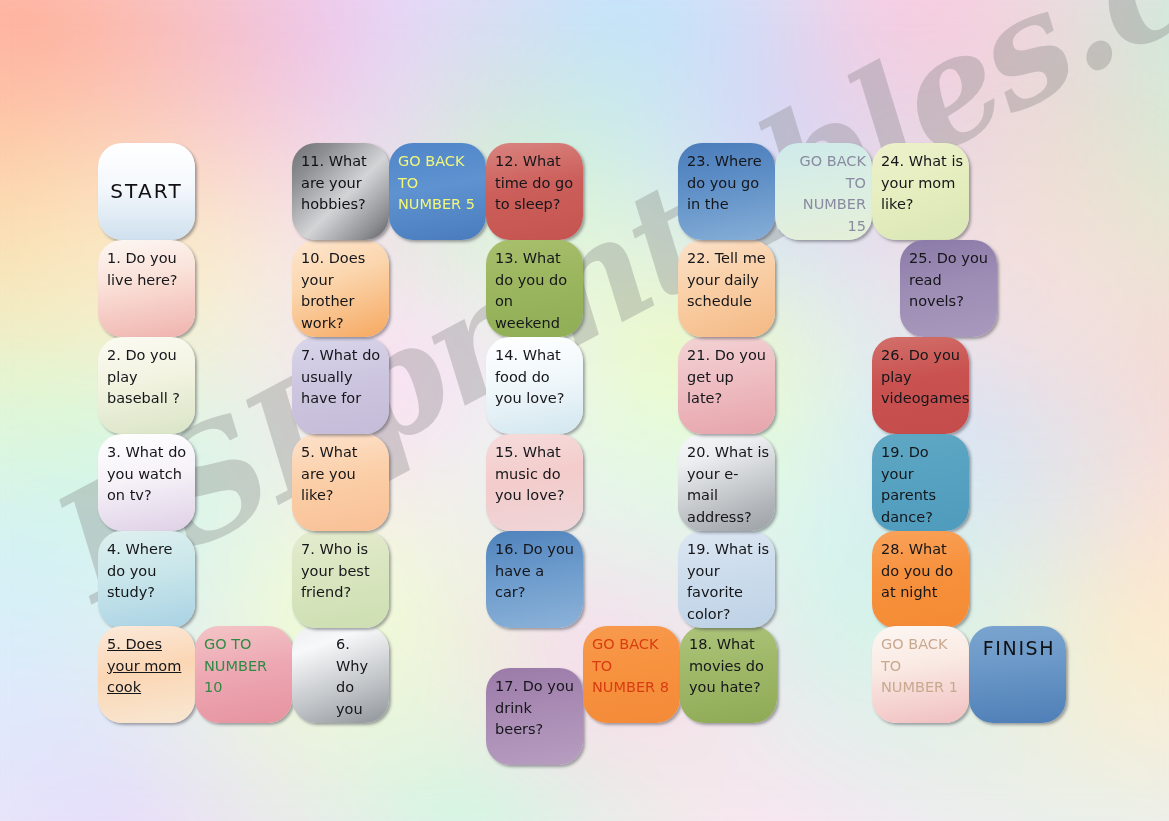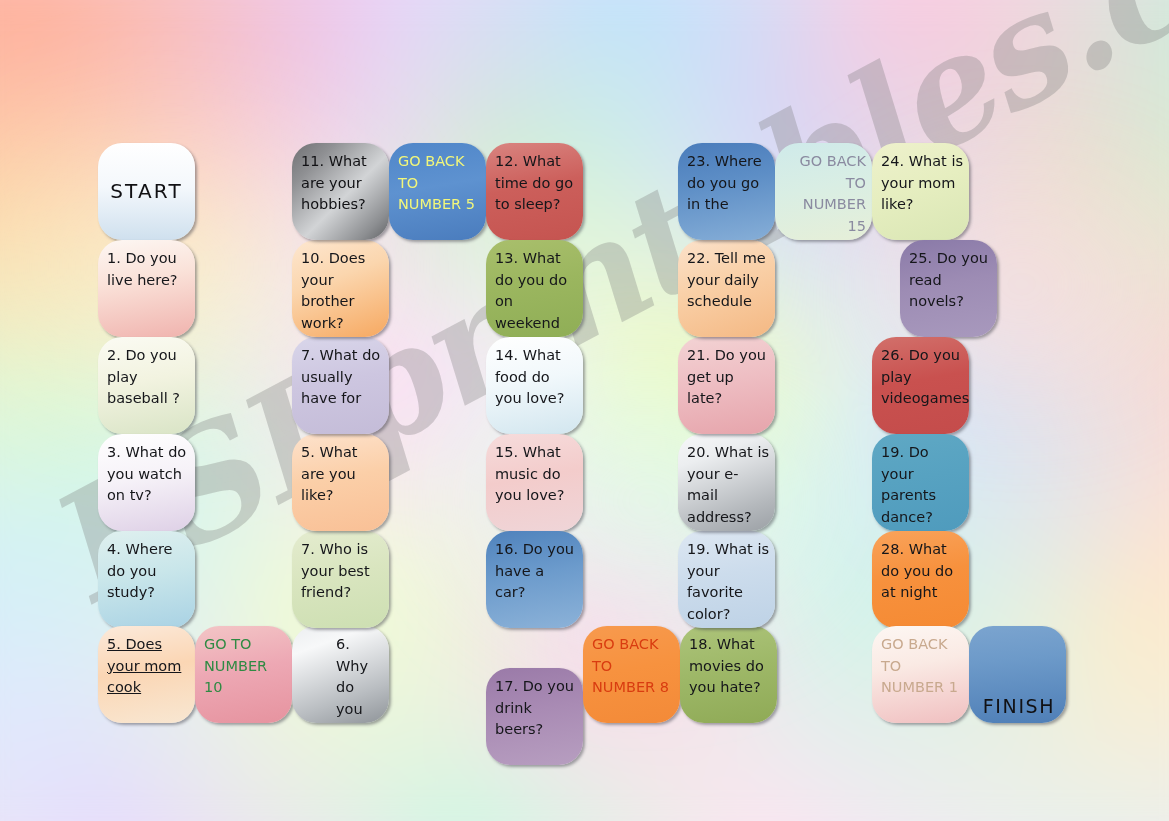--- a/index.html
+++ b/index.html
@@ -96,21 +96,21 @@
     overflow:hidden;
     box-shadow:2px 2px 3px rgba(60,60,70,.45);
   }
   .card .txt{display:block;}
   .card.center{
     display:flex;align-items:center;justify-content:center;
     padding:16px;
     font-size:20px;letter-spacing:2.2px;font-weight:400;
   }
   .card.top-center{
-    display:flex;align-items:flex-end;justify-content:center;
+    display:flex;align-items:flex-start;justify-content:center;
     padding-top:12px;
     font-size:19px;letter-spacing:1.6px;font-weight:400;
   }
 </style>
 </head>
 <body>
 
 <div id="board">
 
   <div class="bg-layer" id="bg1"></div>

